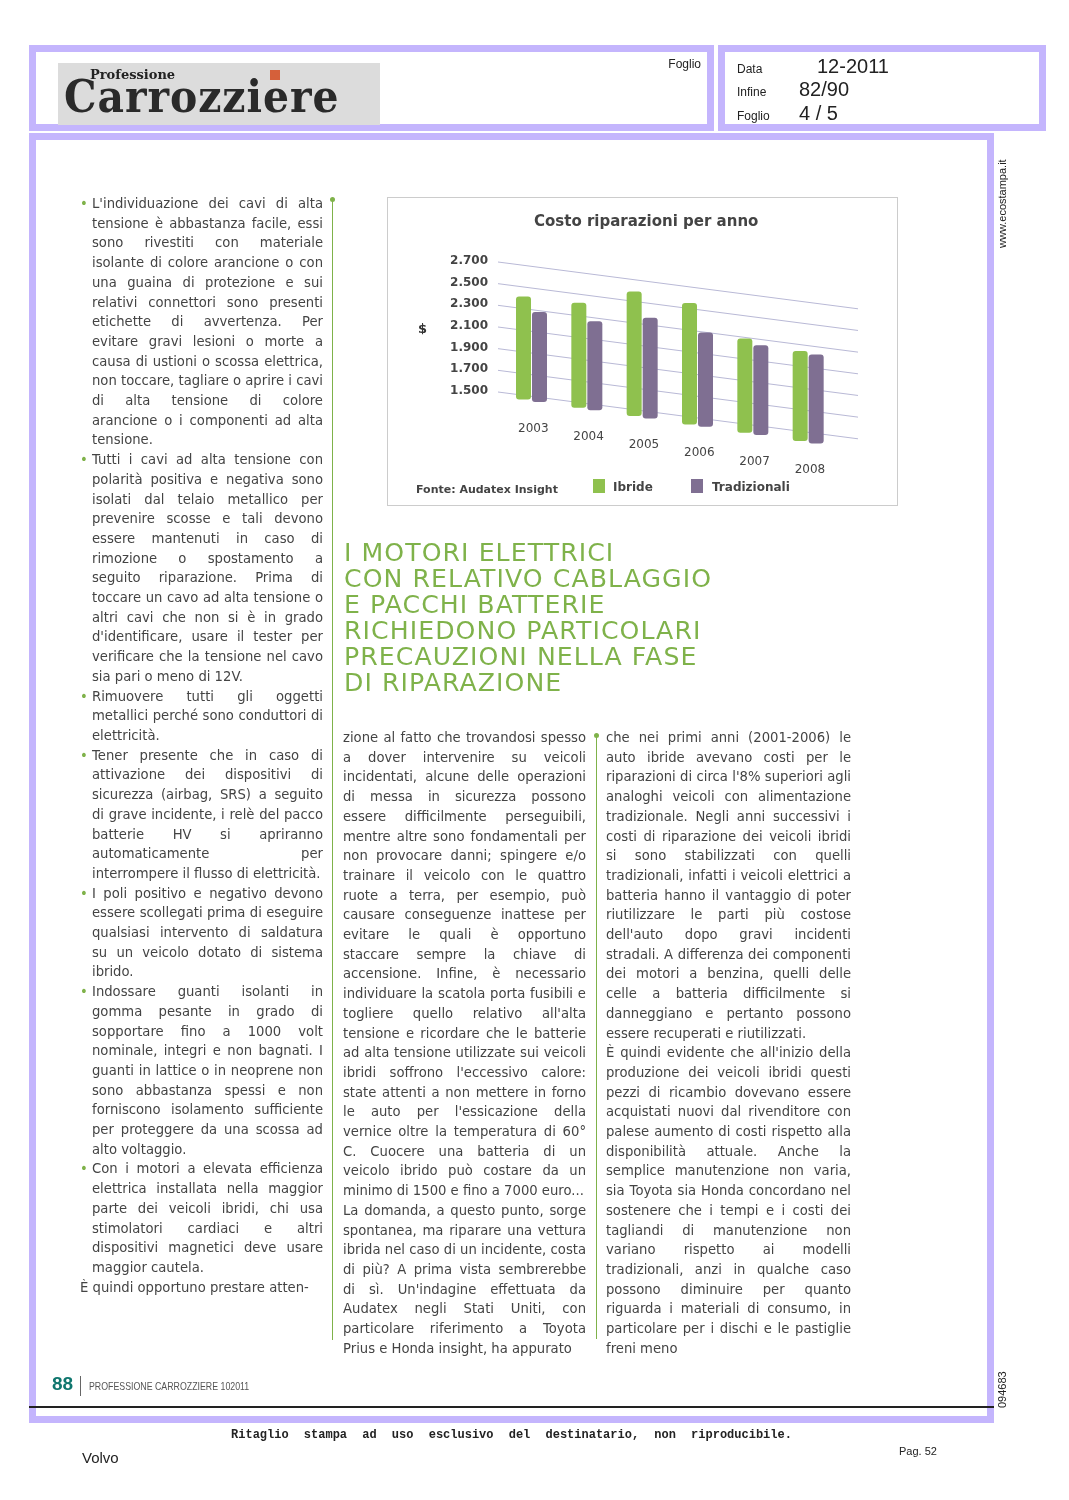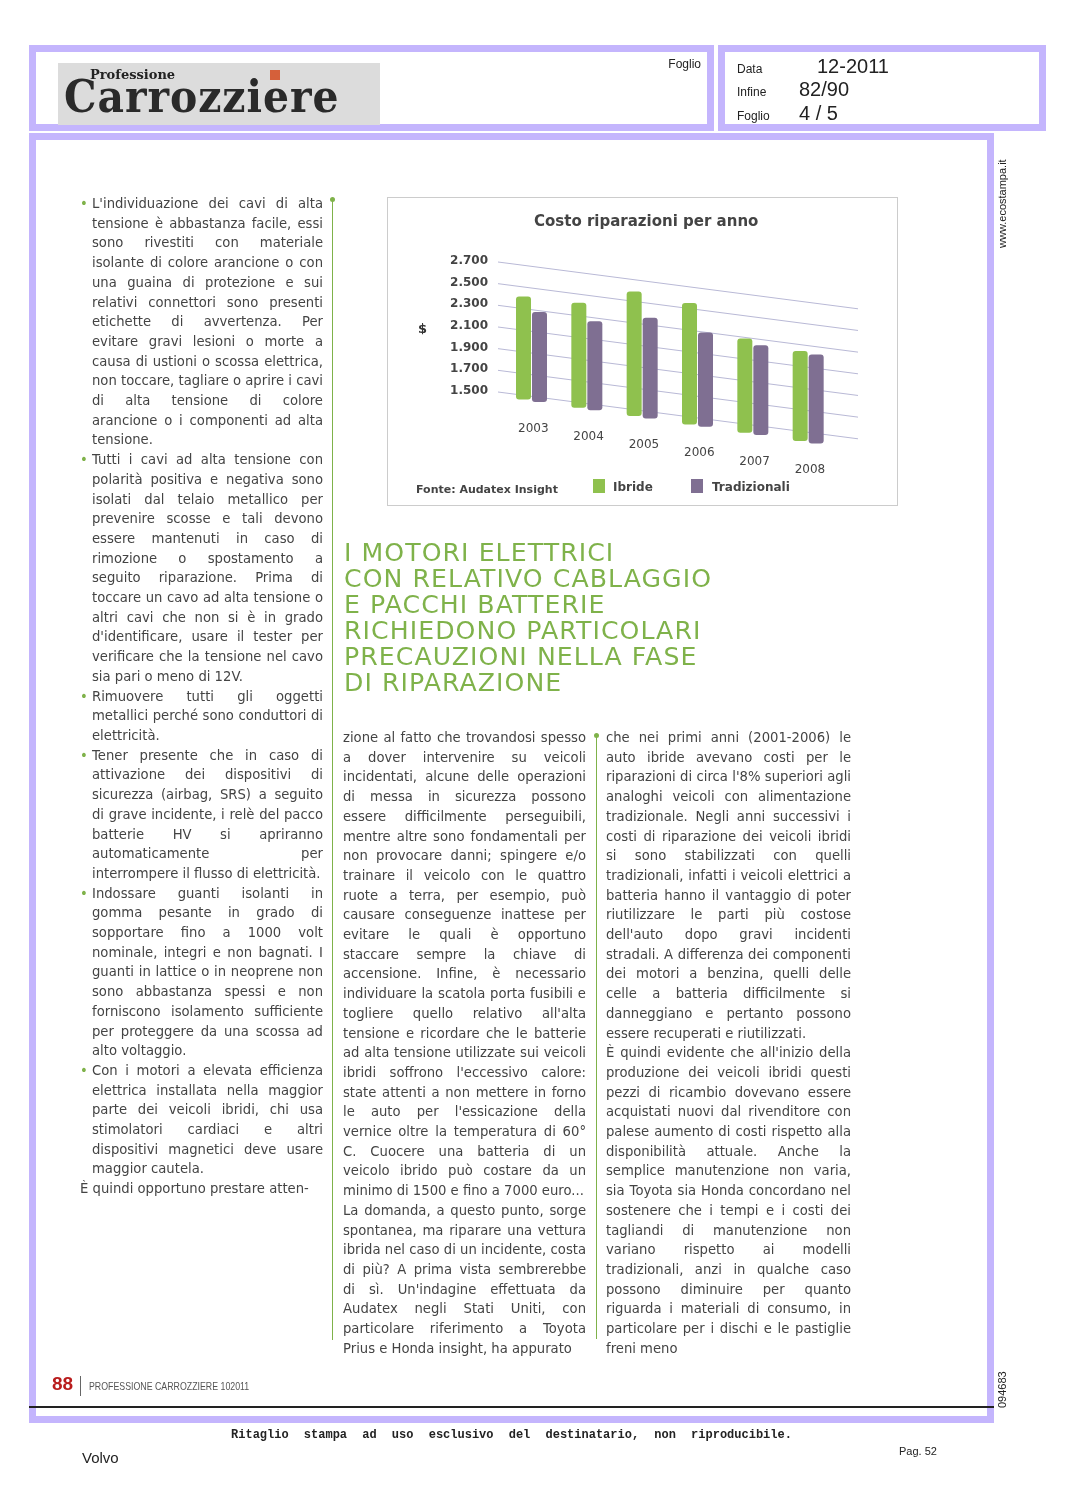--- a/index.html
+++ b/index.html
@@ -18,21 +18,21 @@
   #frame { left:29px; top:133px; width:965px; height:1290px; }
   .side-vert { position:absolute; font-family:"Liberation Sans", sans-serif; font-size:11px; transform:rotate(-90deg); transform-origin:left top; white-space:nowrap; }
   .col { position:absolute; font-family:"DejaVu Sans", sans-serif; font-size:13.2px; line-height:19.7px; color:#444; text-align:justify; }
   .col p { margin:0; }
   .col .bul { padding-left:12px; position:relative; }
   .col .bul::before { content:"•"; position:absolute; left:0; color:#7fb24a; }
   .rule { position:absolute; width:1px; background:#7fb24a; }
   .rule::before { content:""; position:absolute; left:-2px; top:-3px; width:5px; height:5px; border-radius:50%; background:#7fb24a; }
   #chart { position:absolute; left:342px; top:197px; width:509px; height:307px; border:1px solid #ccc; background:#fff;margin-left:45px; }
   #headline { position:absolute; left:344px; top:540px; font-family:"DejaVu Sans", sans-serif; font-size:24px; line-height:26px; color:#7fb24a; font-weight:normal; letter-spacing:1px; white-space:pre; transform:scaleX(1.05); transform-origin:left; }
-  #footer-num { position:absolute; left:52px; top:1373px; font-family:"Liberation Sans", sans-serif; font-weight:bold; font-size:19px; color:#b91c1c; }
+  #footer-num { position:absolute; left:52px; top:1373px; font-family:"Liberation Sans", sans-serif; font-weight:bold; font-size:19px; color:#0f766e; }
   #footer-sep { position:absolute; left:80px; top:1376px; width:1px; height:20px; background:#666; }
   #footer-pub { position:absolute; left:89px; top:1380px; font-family:"Liberation Sans", sans-serif; font-size:11px; color:#555; transform:scaleX(0.8); transform-origin:left; }
   #ritaglio { position:absolute; left:29px; top:1406px; width:965px; border-top:2px solid #222; text-align:center; font-family:"Liberation Mono", monospace; font-weight:bold; font-size:12px; padding-top:20px; word-spacing:8px; }
   #volvo { position:absolute; left:82px; top:1449px; font-family:"Liberation Sans", sans-serif; font-size:15px; }
   #pag { position:absolute; left:899px; top:1445px; font-family:"Liberation Sans", sans-serif; font-size:11px; }
 </style>
 </head>
 <body>
 
 <div class="box" id="hdr-left">
@@ -59,20 +59,21 @@
 <div class="box" id="frame"></div>
 
 <div class="side-vert" style="left:996px; top:248px;">www.ecostampa.it</div>
 <div class="side-vert" style="left:996px; top:1408px;">094683</div>
 
 <div class="col" style="left:80px; top:194px; width:243px;">
   <p class="bul">L'individuazione dei cavi di alta tensione è abbastanza facile, essi sono rivestiti con materiale isolante di colore arancione o con una guaina di protezione e sui relativi connettori sono presenti etichette di avvertenza. Per evitare gravi lesioni o morte a causa di ustioni o scossa elettrica, non toccare, tagliare o aprire i cavi di alta tensione di colore arancione o i componenti ad alta tensione.</p>
   <p class="bul">Tutti i cavi ad alta tensione con polarità positiva e negativa sono isolati dal telaio metallico per prevenire scosse e tali devono essere mantenuti in caso di rimozione o spostamento a seguito riparazione. Prima di toccare un cavo ad alta tensione o altri cavi che non si è in grado d'identificare, usare il tester per verificare che la tensione nel cavo sia pari o meno di 12V.</p>
   <p class="bul">Rimuovere tutti gli oggetti metallici perché sono conduttori di elettricità.</p>
   <p class="bul">Tener presente che in caso di attivazione dei dispositivi di sicurezza (airbag, SRS) a seguito di grave incidente, i relè del pacco batterie HV si apriranno automaticamente per interrompere il flusso di elettricità.</p>
+  <p class="bul">I poli positivo e negativo devono essere scollegati prima di eseguire qualsiasi intervento di saldatura su un veicolo dotato di sistema ibrido.</p>
   <p class="bul">Indossare guanti isolanti in gomma pesante in grado di sopportare fino a 1000 volt nominale, integri e non bagnati. I guanti in lattice o in neoprene non sono abbastanza spessi e non forniscono isolamento sufficiente per proteggere da una scossa ad alto voltaggio.</p>
   <p class="bul">Con i motori a elevata efficienza elettrica installata nella maggior parte dei veicoli ibridi, chi usa stimolatori cardiaci e altri dispositivi magnetici deve usare maggior cautela.</p>
   <p>È quindi opportuno prestare atten-</p>
 </div>
 <div class="rule" style="left:332px; top:200px; height:1140px;"></div>
 
 <div id="chart">
   <svg id="chart-svg" width="509" height="307">
     <text id="ct-title" x="146" y="28" font-family="DejaVu Sans, sans-serif" font-weight="bold" font-size="15" fill="#444">Costo riparazioni per anno</text>
     <text x="30" y="135" font-family="DejaVu Sans, sans-serif" font-weight="bold" font-size="13" fill="#333">$</text>

